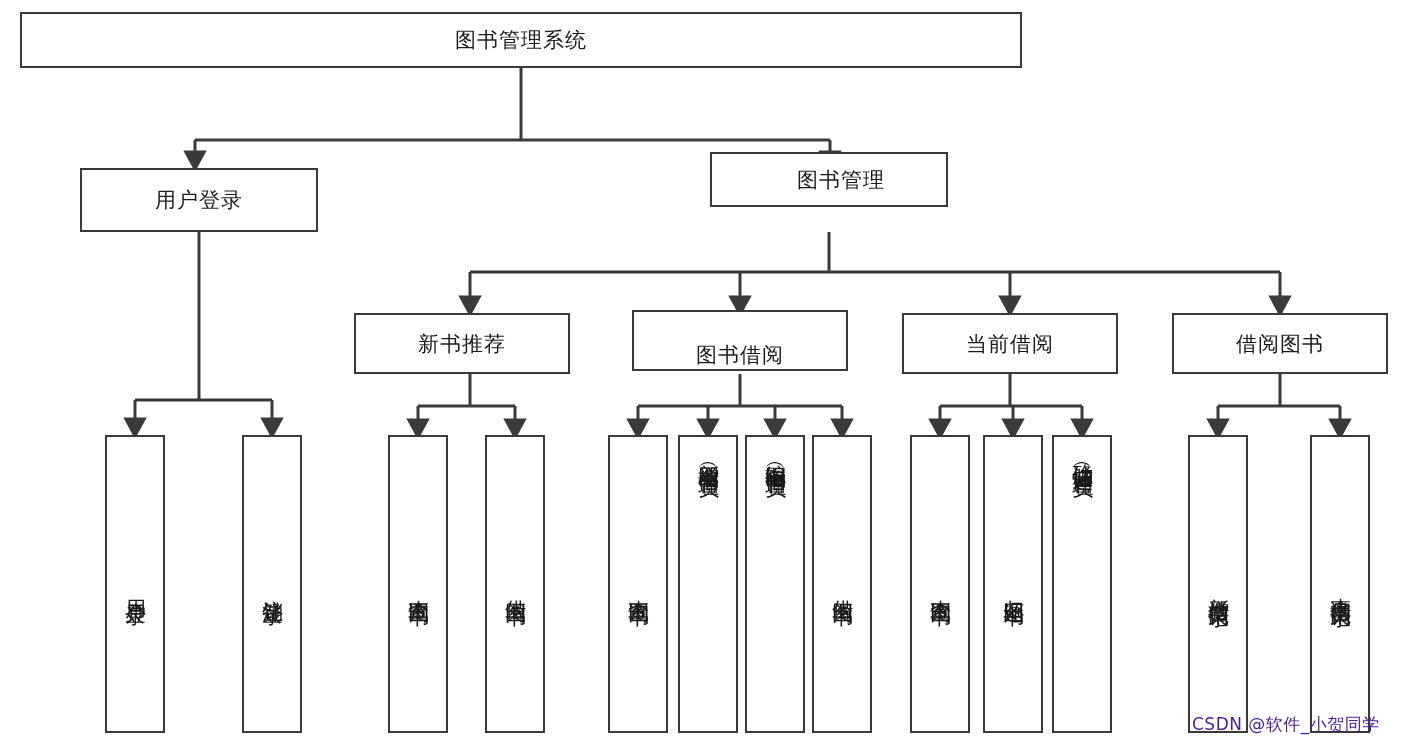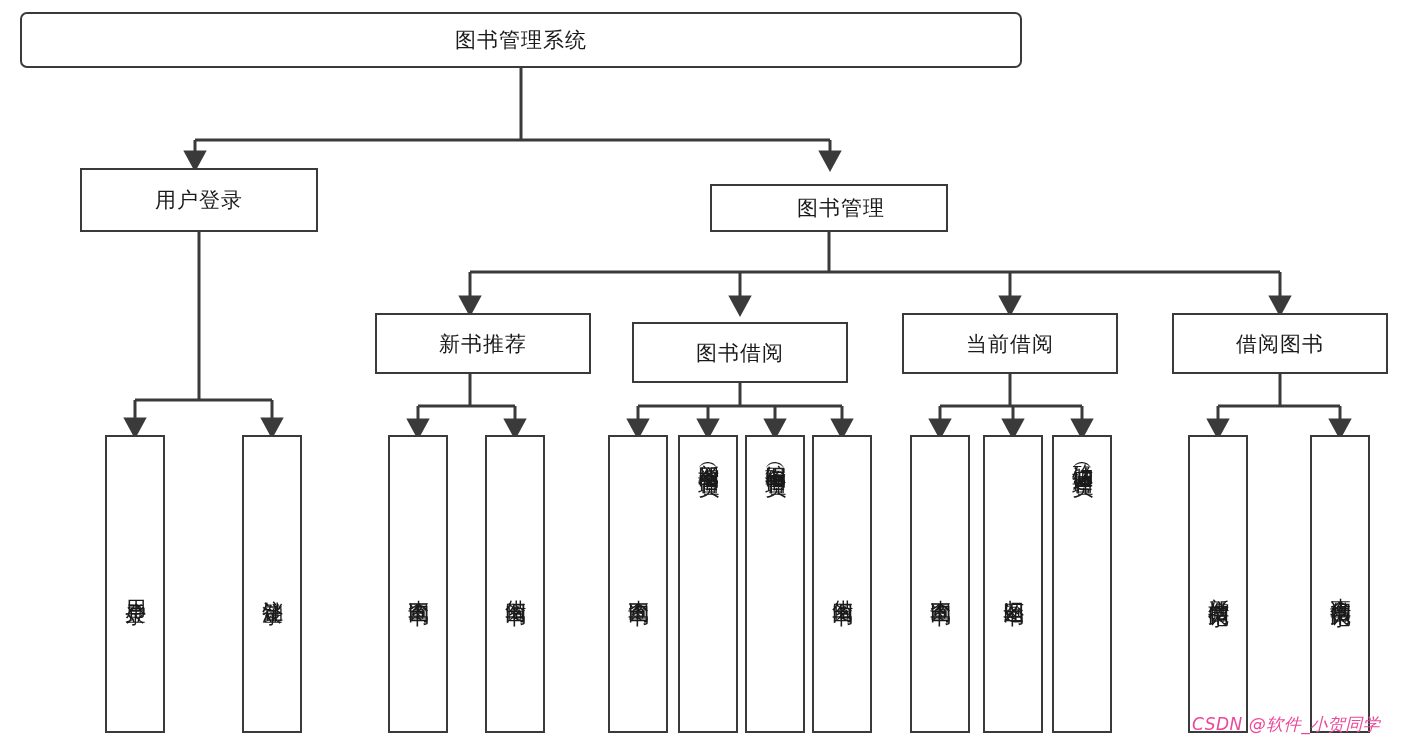--- a/index.html
+++ b/index.html
@@ -59,24 +59,23 @@
     height: 100%;
     align-items: center;
   }
   .leaf-top {
     align-items: flex-start;
     padding-top: 4px;
   }
   .watermark {
     position: absolute;
     font-size: 17px;
-    color: #ec4899;
+    color: #4c1d95;
     letter-spacing: 0.5px;
     white-space: nowrap;
-    font-style: italic;
   }
 </style>
 </head>
 <body>
 
 <div id="diagram-root">
 
   <svg class="edges" viewBox="0 0 1405 747">
     <defs>
       <marker id="arrow" markerWidth="9" markerHeight="9" refX="3.2" refY="4.5" orient="auto" markerUnits="strokeWidth">
@@ -120,35 +119,35 @@
       <path d="M1013,406 L1013,428" marker-end="url(#arrow)"></path>
       <path d="M1082,406 L1082,428" marker-end="url(#arrow)"></path>
 
       <path d="M1280,374 L1280,406"></path>
       <path d="M1218,406 L1340,406"></path>
       <path d="M1218,406 L1218,428" marker-end="url(#arrow)"></path>
       <path d="M1340,406 L1340,428" marker-end="url(#arrow)"></path>
     </g>
   </svg>
 
-  <div class="node node-h" style="left:20px; top:12px; width:1002px; height:56px;border-radius:7px;">
+  <div class="node node-h" style="left:20px; top:12px; width:1002px; height:56px;">
     <span>图书管理系统</span>
   </div>
 
   <div class="node node-h" style="left:80px; top:168px; width:238px; height:64px;">
     <span>用户登录</span>
   </div>
-  <div class="node node-h" style="left:710px; top:184px; width:238px; height:48px;padding-left:24px;">
+  <div class="node node-h" style="left:710px; top:152px; width:238px; height:55px;padding-left:24px;">
     <span>图书管理</span>
   </div>
 
-  <div class="node node-h" style="left:375px; top:313px; width:216px; height:61px;font-family:Liberation Mono, monospace;">
+  <div class="node node-h" style="left:354px; top:313px; width:216px; height:61px;font-family:Liberation Mono, monospace;">
     <span>新书推荐</span>
   </div>
-  <div class="node node-h" style="left:632px; top:322px; width:216px; height:61px;">
+  <div class="node node-h" style="left:632px; top:310px; width:216px; height:61px;align-items:flex-end;">
     <span>图书借阅</span>
   </div>
   <div class="node node-h" style="left:902px; top:313px; width:216px; height:61px;text-align:right;">
     <span>当前借阅</span>
   </div>
   <div class="node node-h" style="left:1172px; top:313px; width:216px; height:61px;">
     <span>借阅图书</span>
   </div>
 
   <div class="node node-leaf" style="left:105px; top:435px; width:60px; height:298px;">

